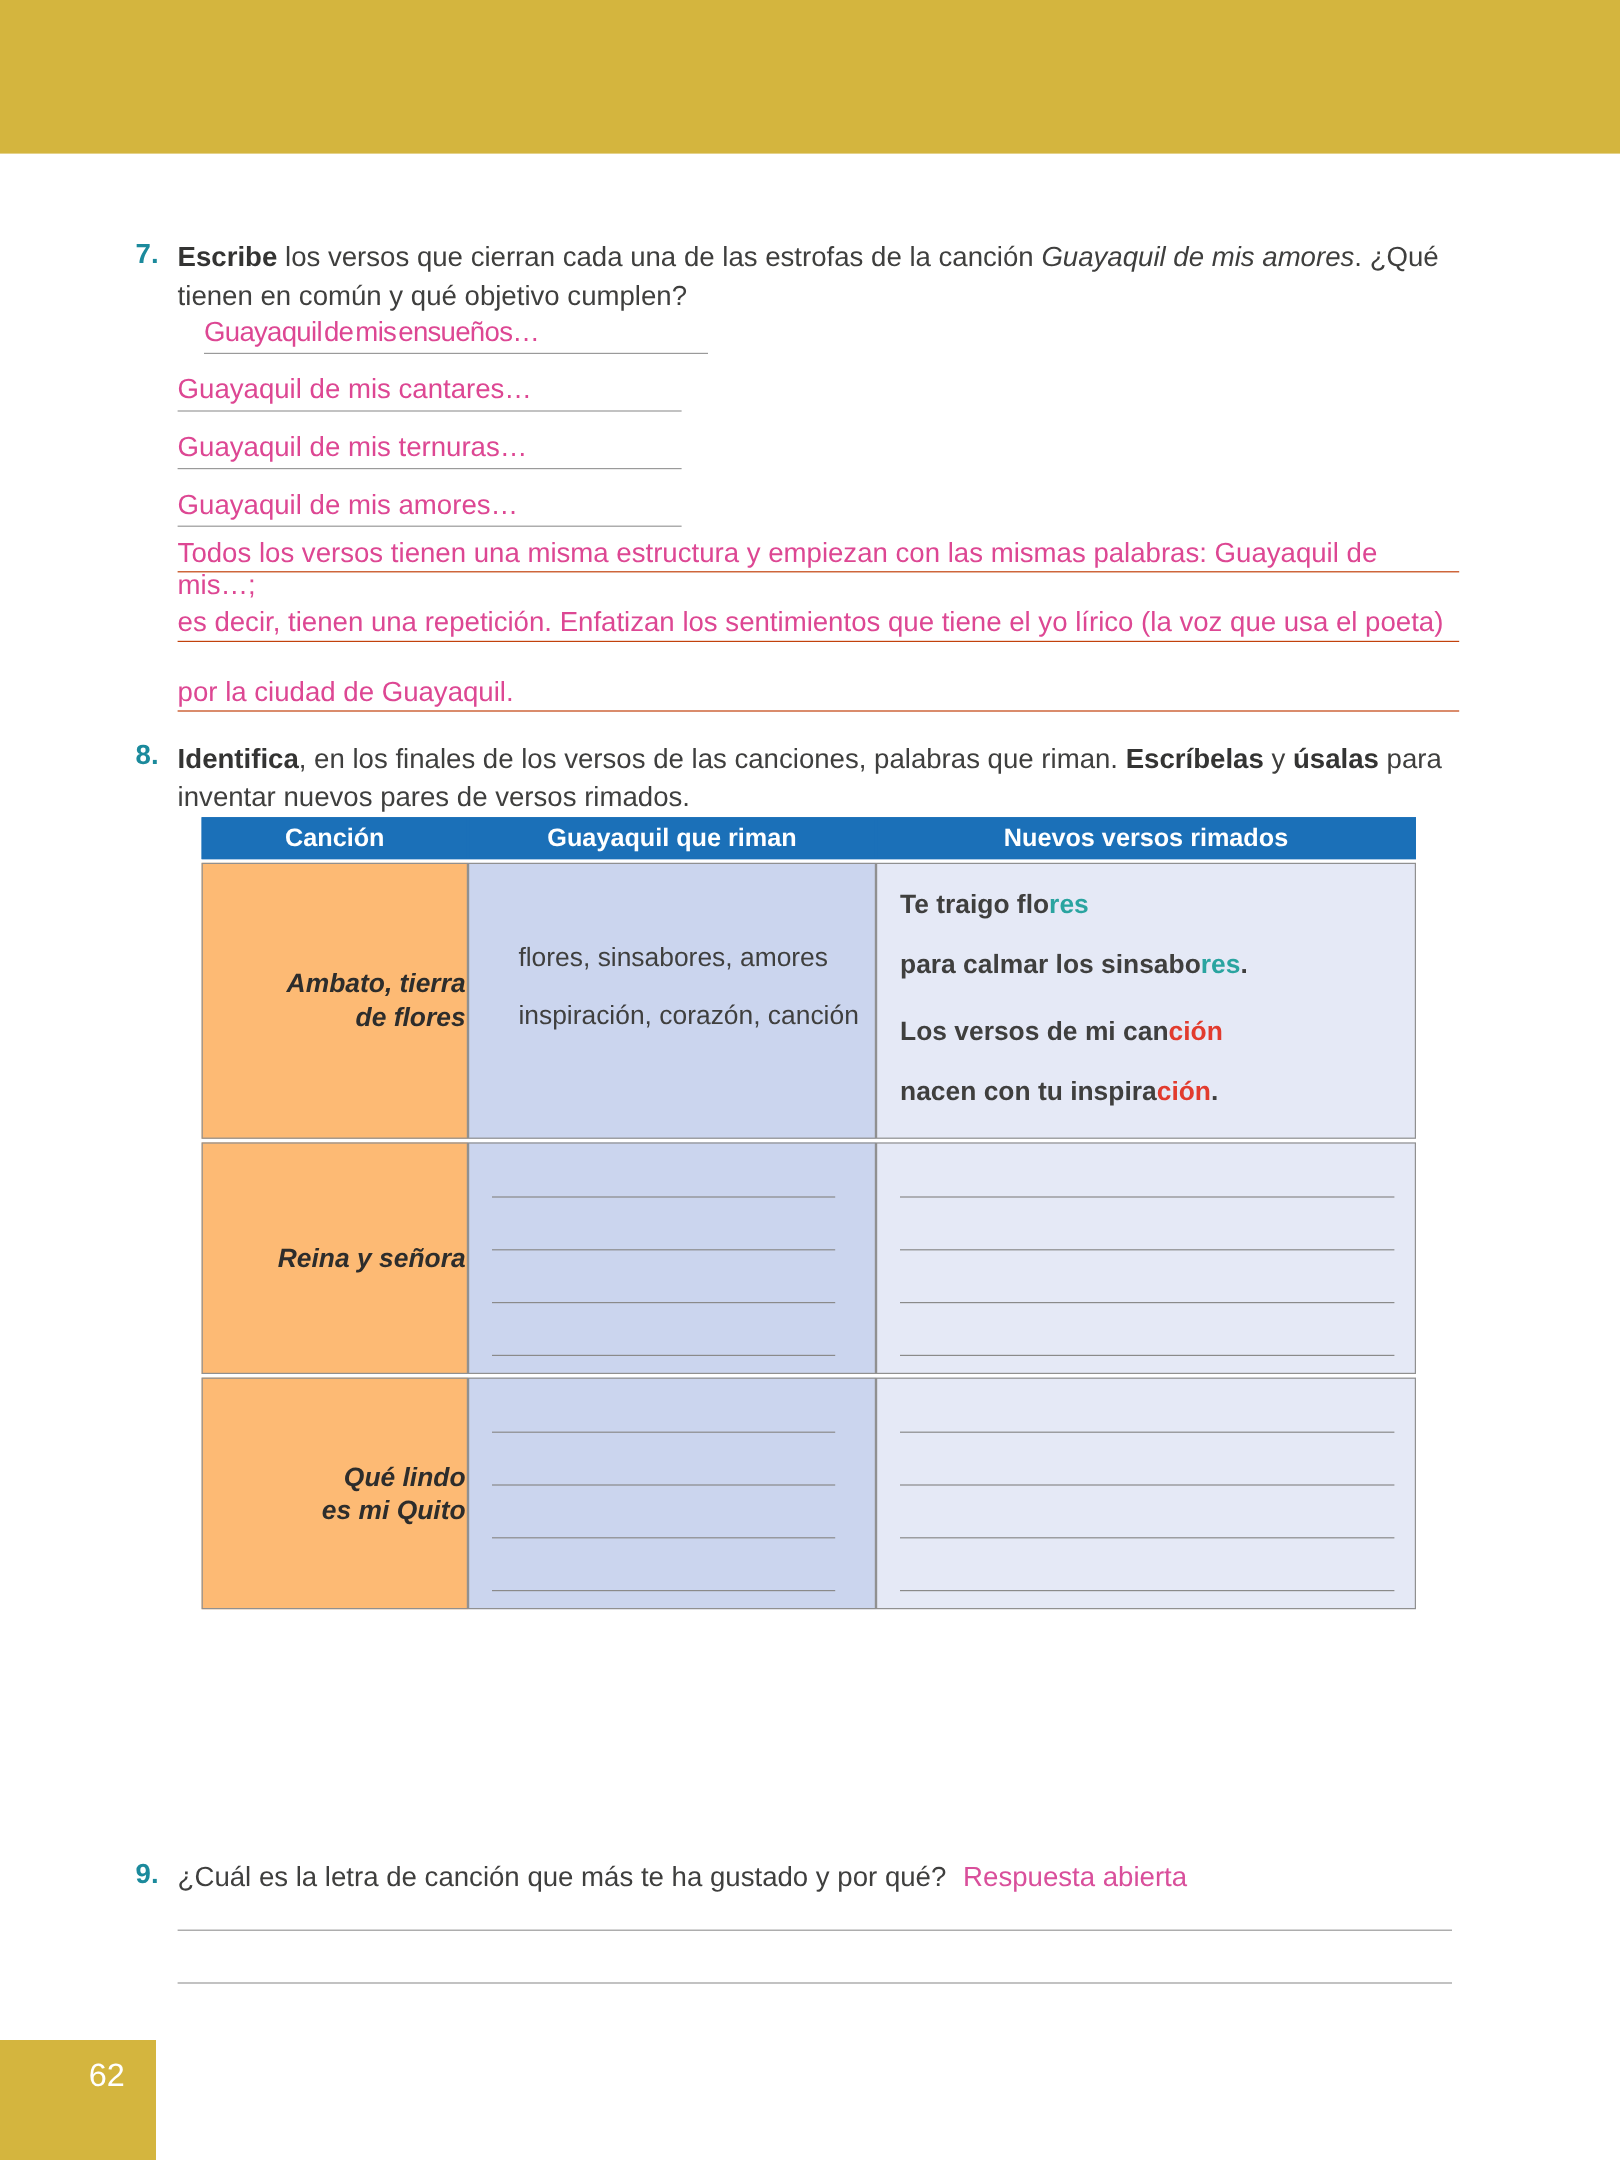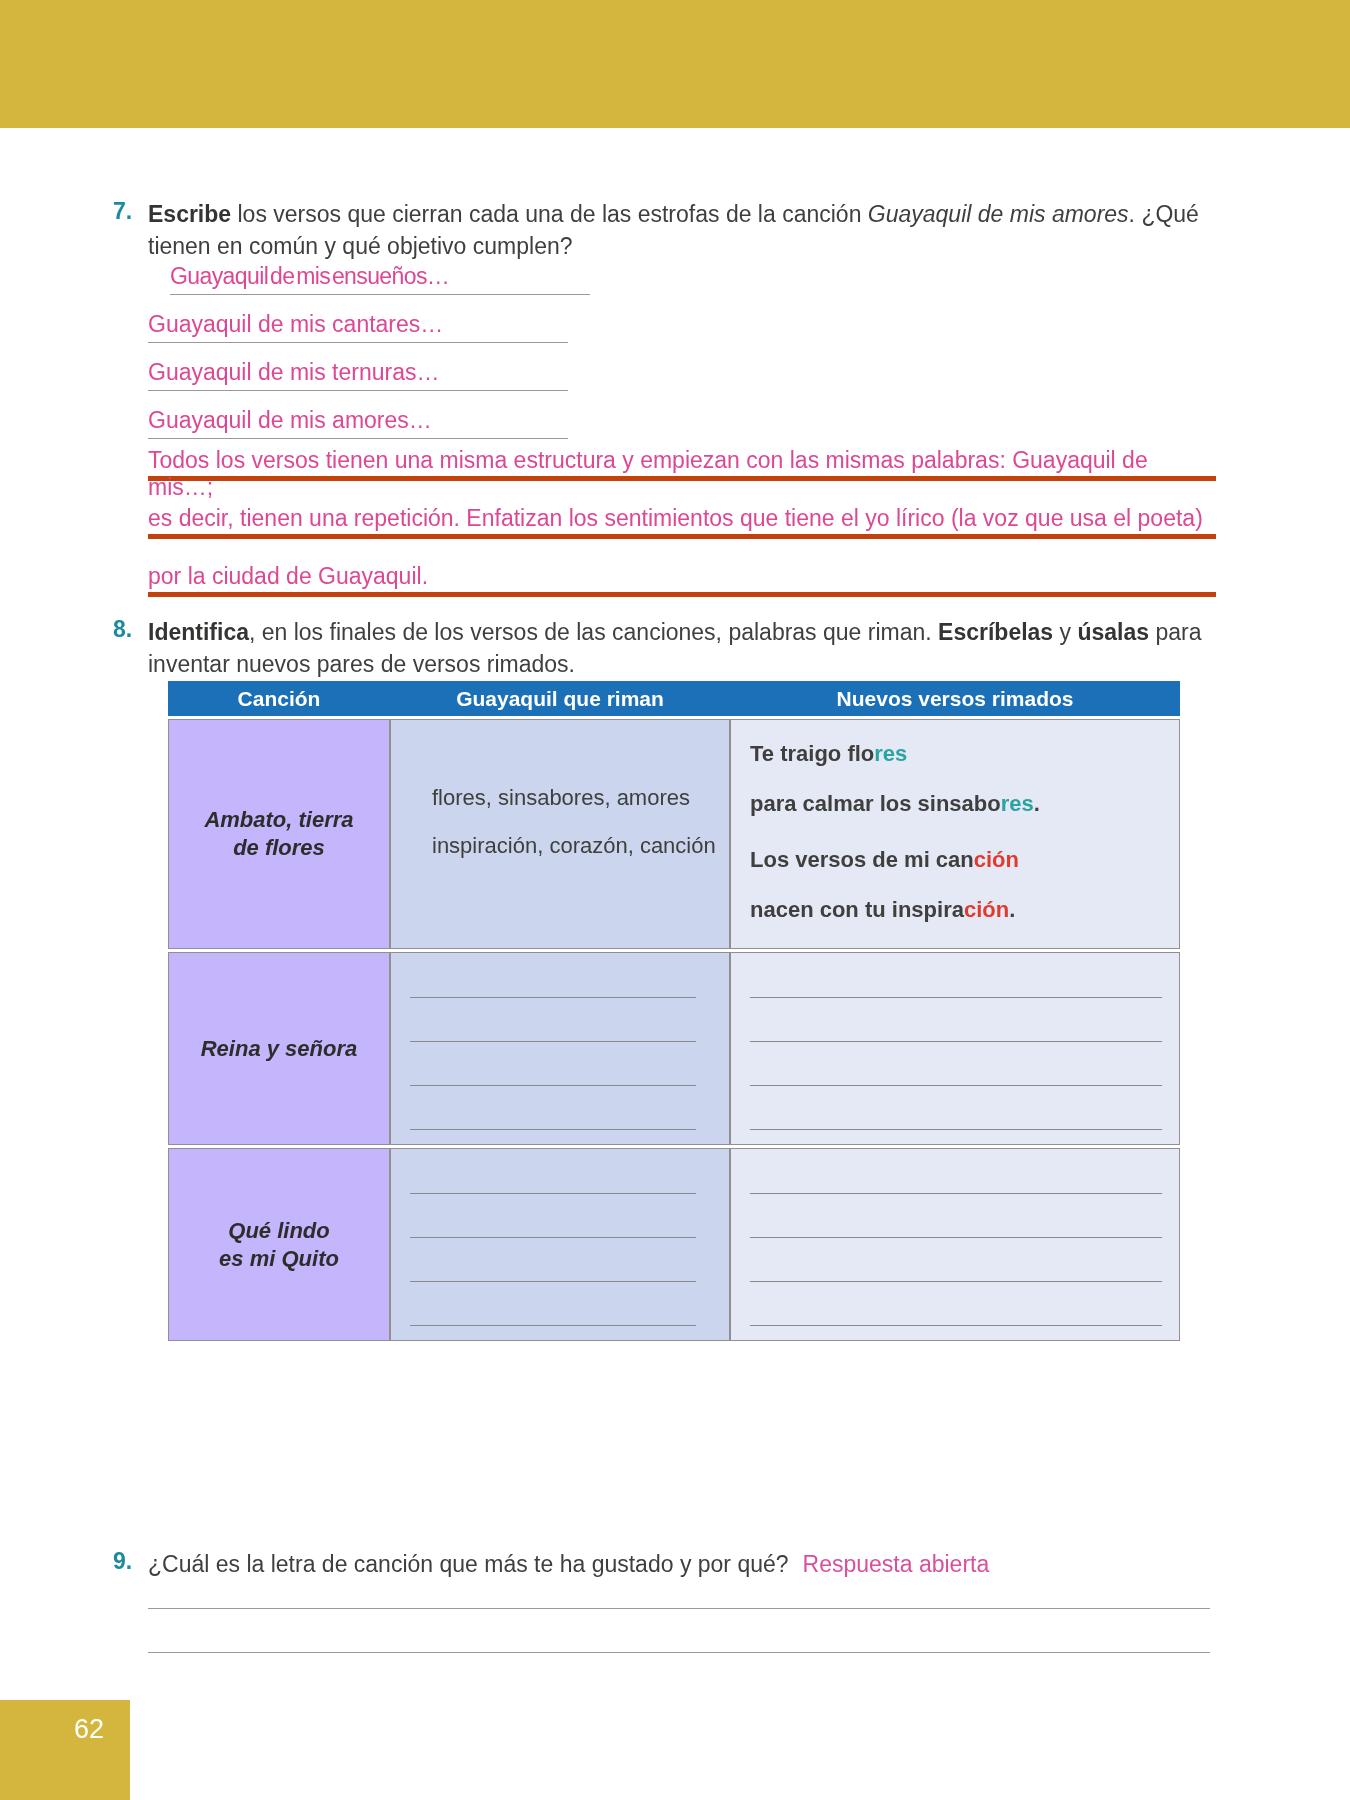--- a/index.html
+++ b/index.html
@@ -14,32 +14,32 @@
 
   
   #ex7-num{top:198px;}
   #ex7-body{top:198px;}
 
   .answer{position:absolute;left:148px;width:420px;height:31px;border-bottom:1px solid #9a9a9a;
           color:#dd4793;font-size:23px;}
   .answer.tight{letter-spacing:-0.6px;word-spacing:-4px;}
   #ans0{top:263px;margin-left:22px;} #ans1{top:311px;} #ans2{top:359px;} #ans3{top:407px;}
 
-  .expl{position:absolute;left:148px;width:1068px;height:29px;border-bottom:5px solid #c2410c;
+  .expl{position:absolute;left:148px;width:1068px;height:29px;border-bottom:1px solid #c2410c;
         color:#dd4793;font-size:23px;}
   #expl0{top:447px;} #expl1{top:505px;} #expl2{top:563px;}
 
   
   #ex8-num{top:616px;}
   #ex8-body{top:616px;}
 
   table.rhyme{position:absolute;left:168px;top:678px;width:1012px;border-collapse:separate;border-spacing:0 3px;table-layout:fixed;}
   table.rhyme td,table.rhyme th{box-sizing:border-box;}
   th.hdr{background:#1b70b8;color:#ffffff;font-size:21px;font-weight:bold;height:35px;text-align:center;border:1px solid #1b70b8;}
-  td.song{background:#c4b5fd;border:1px solid #909090;height:193px;text-align:center;vertical-align:middle;
+  td.song{background:#fdba74;border:1px solid #909090;height:193px;text-align:right;vertical-align:middle;
           font-weight:bold;font-style:italic;font-size:22px;line-height:28px;color:#2d2d2c;white-space:pre-line;}
   td.words{background:#cbd5ee;border:1px solid #909090;vertical-align:top;font-size:22px;color:#3f3f3e;}
   td.verses{background:#e5e9f6;border:1px solid #909090;vertical-align:top;font-size:22px;color:#3f3f3e;}
   .words-inner{padding:64px 0 0 18px;}
   .words-inner div{margin-bottom:22px;margin-left:22px;}
   .verses-inner{padding:20px 0 0 18px;font-weight:bold;}
   .verse{margin-bottom:24px;}
   .verse.gap-before{margin-top:30px;}
   .rh-teal{color:#2aa4a0;}
   .rh-red{color:#e23b2e;}

